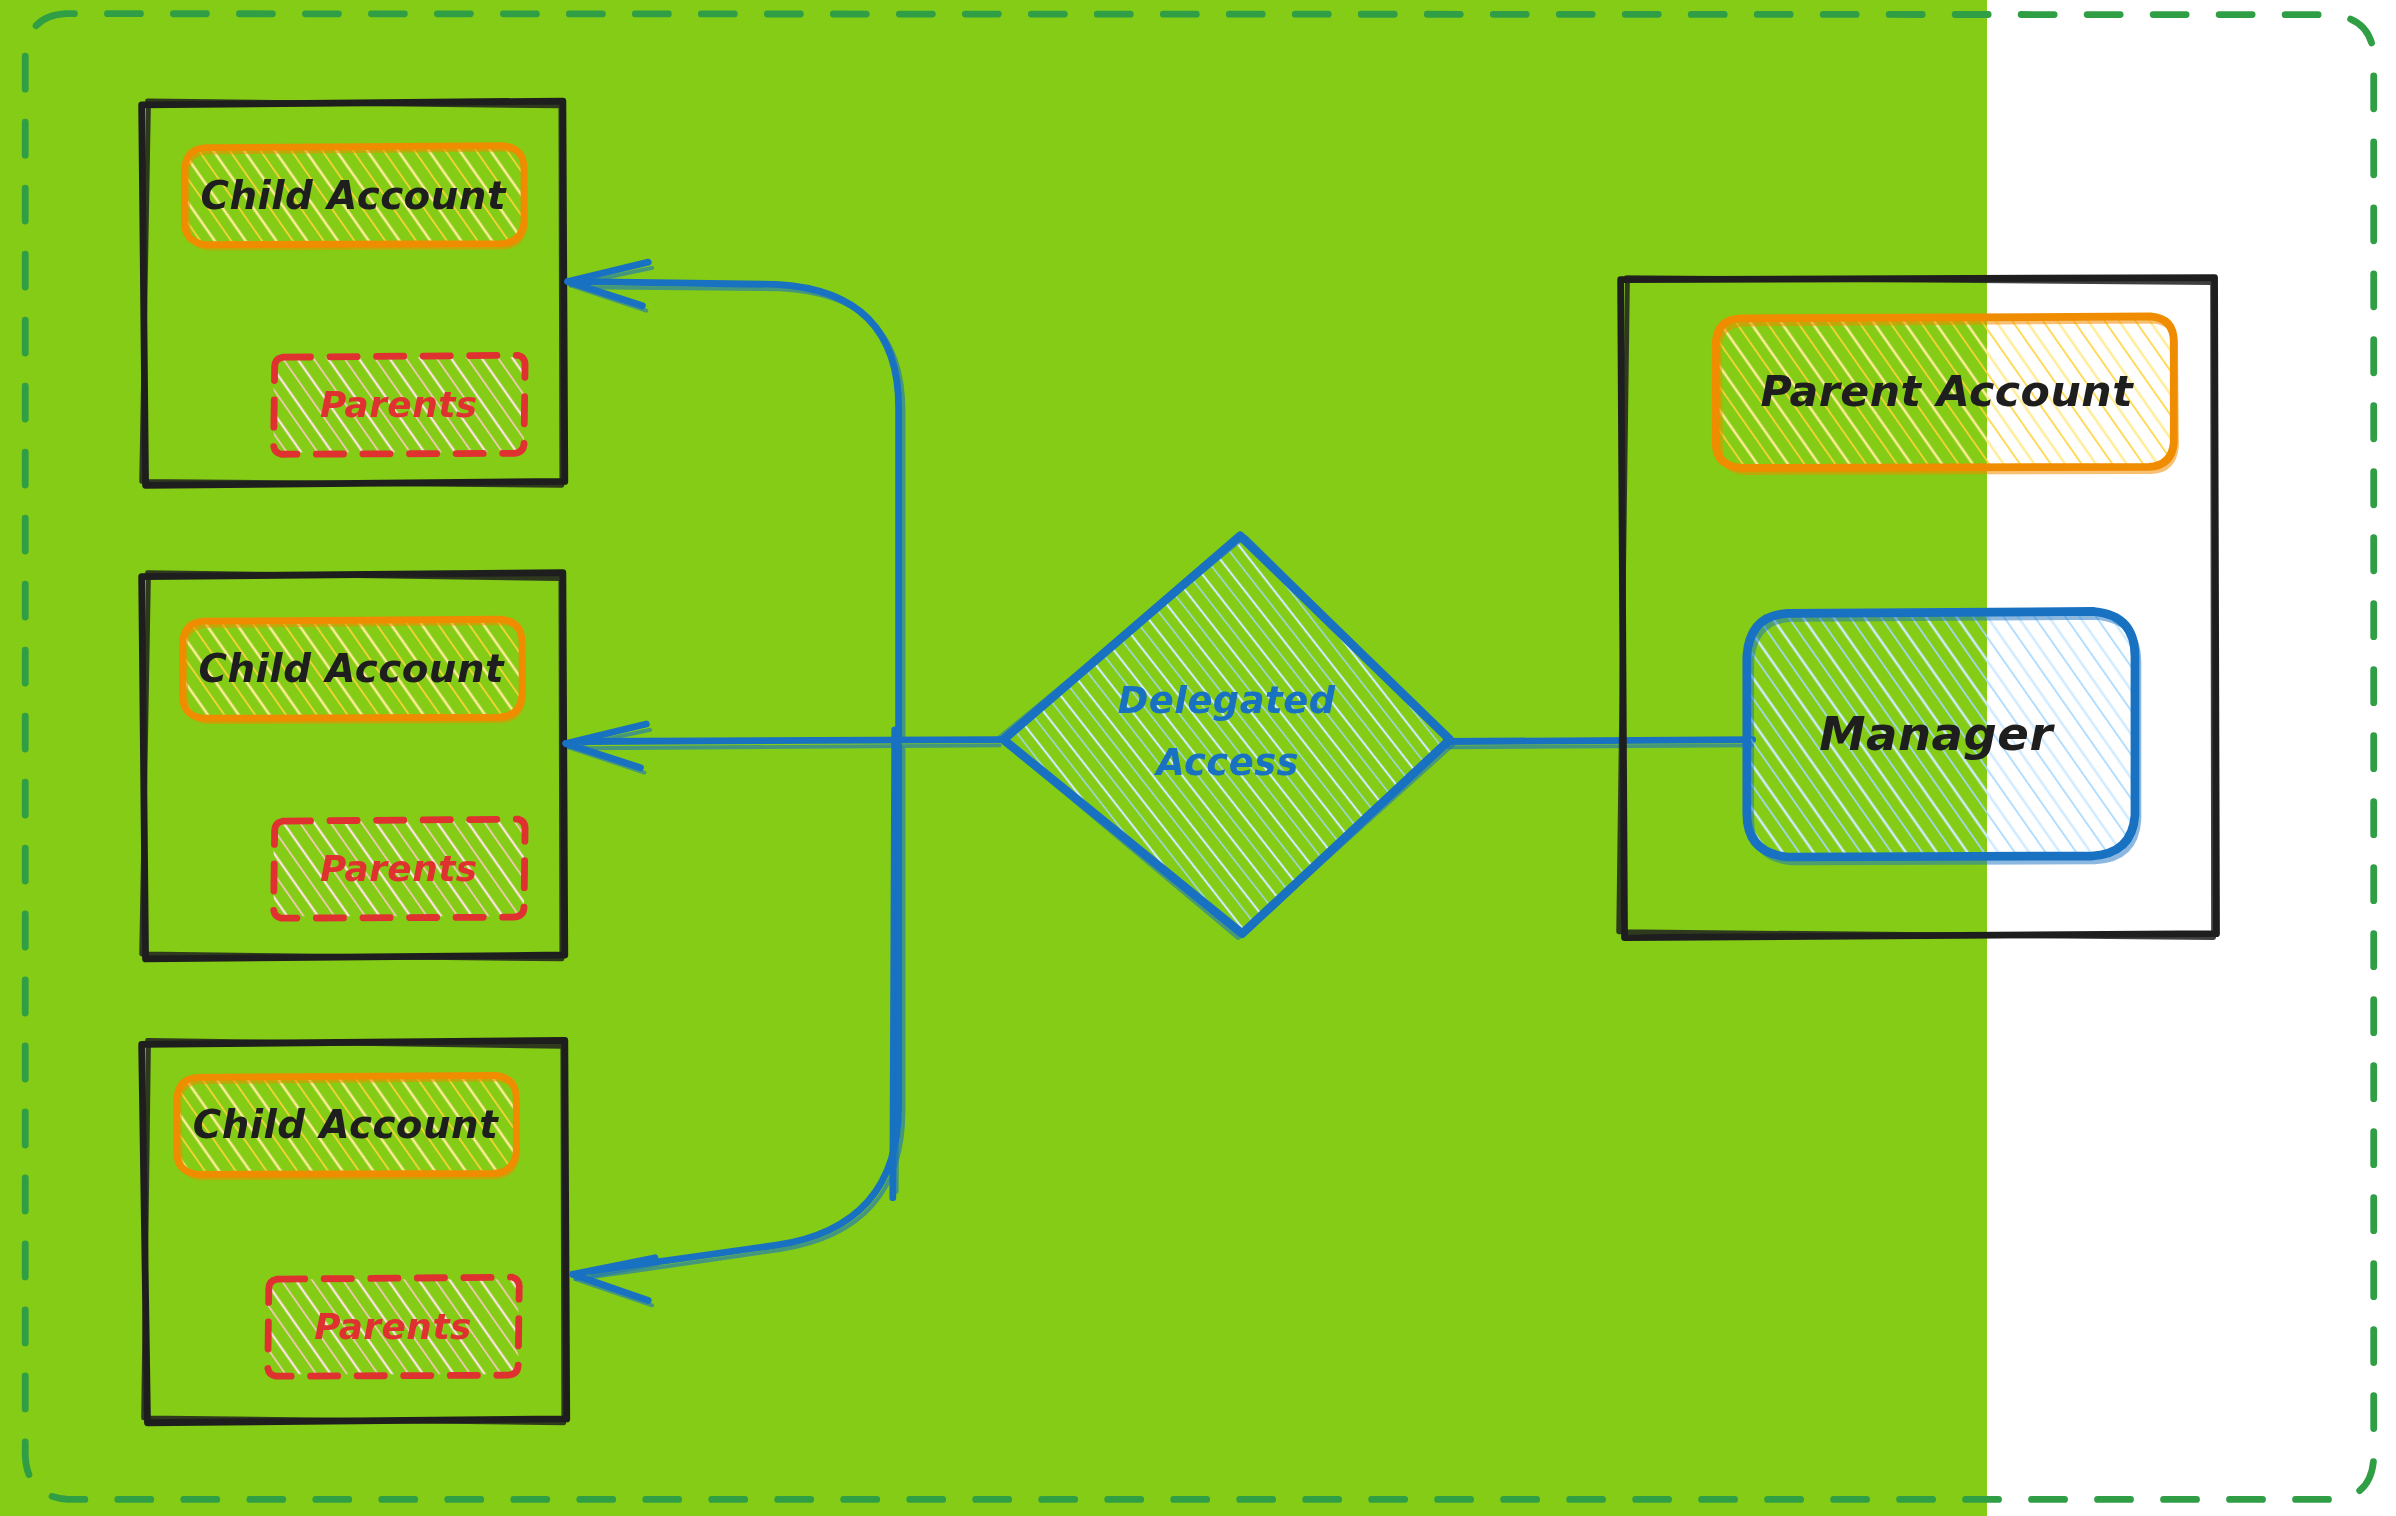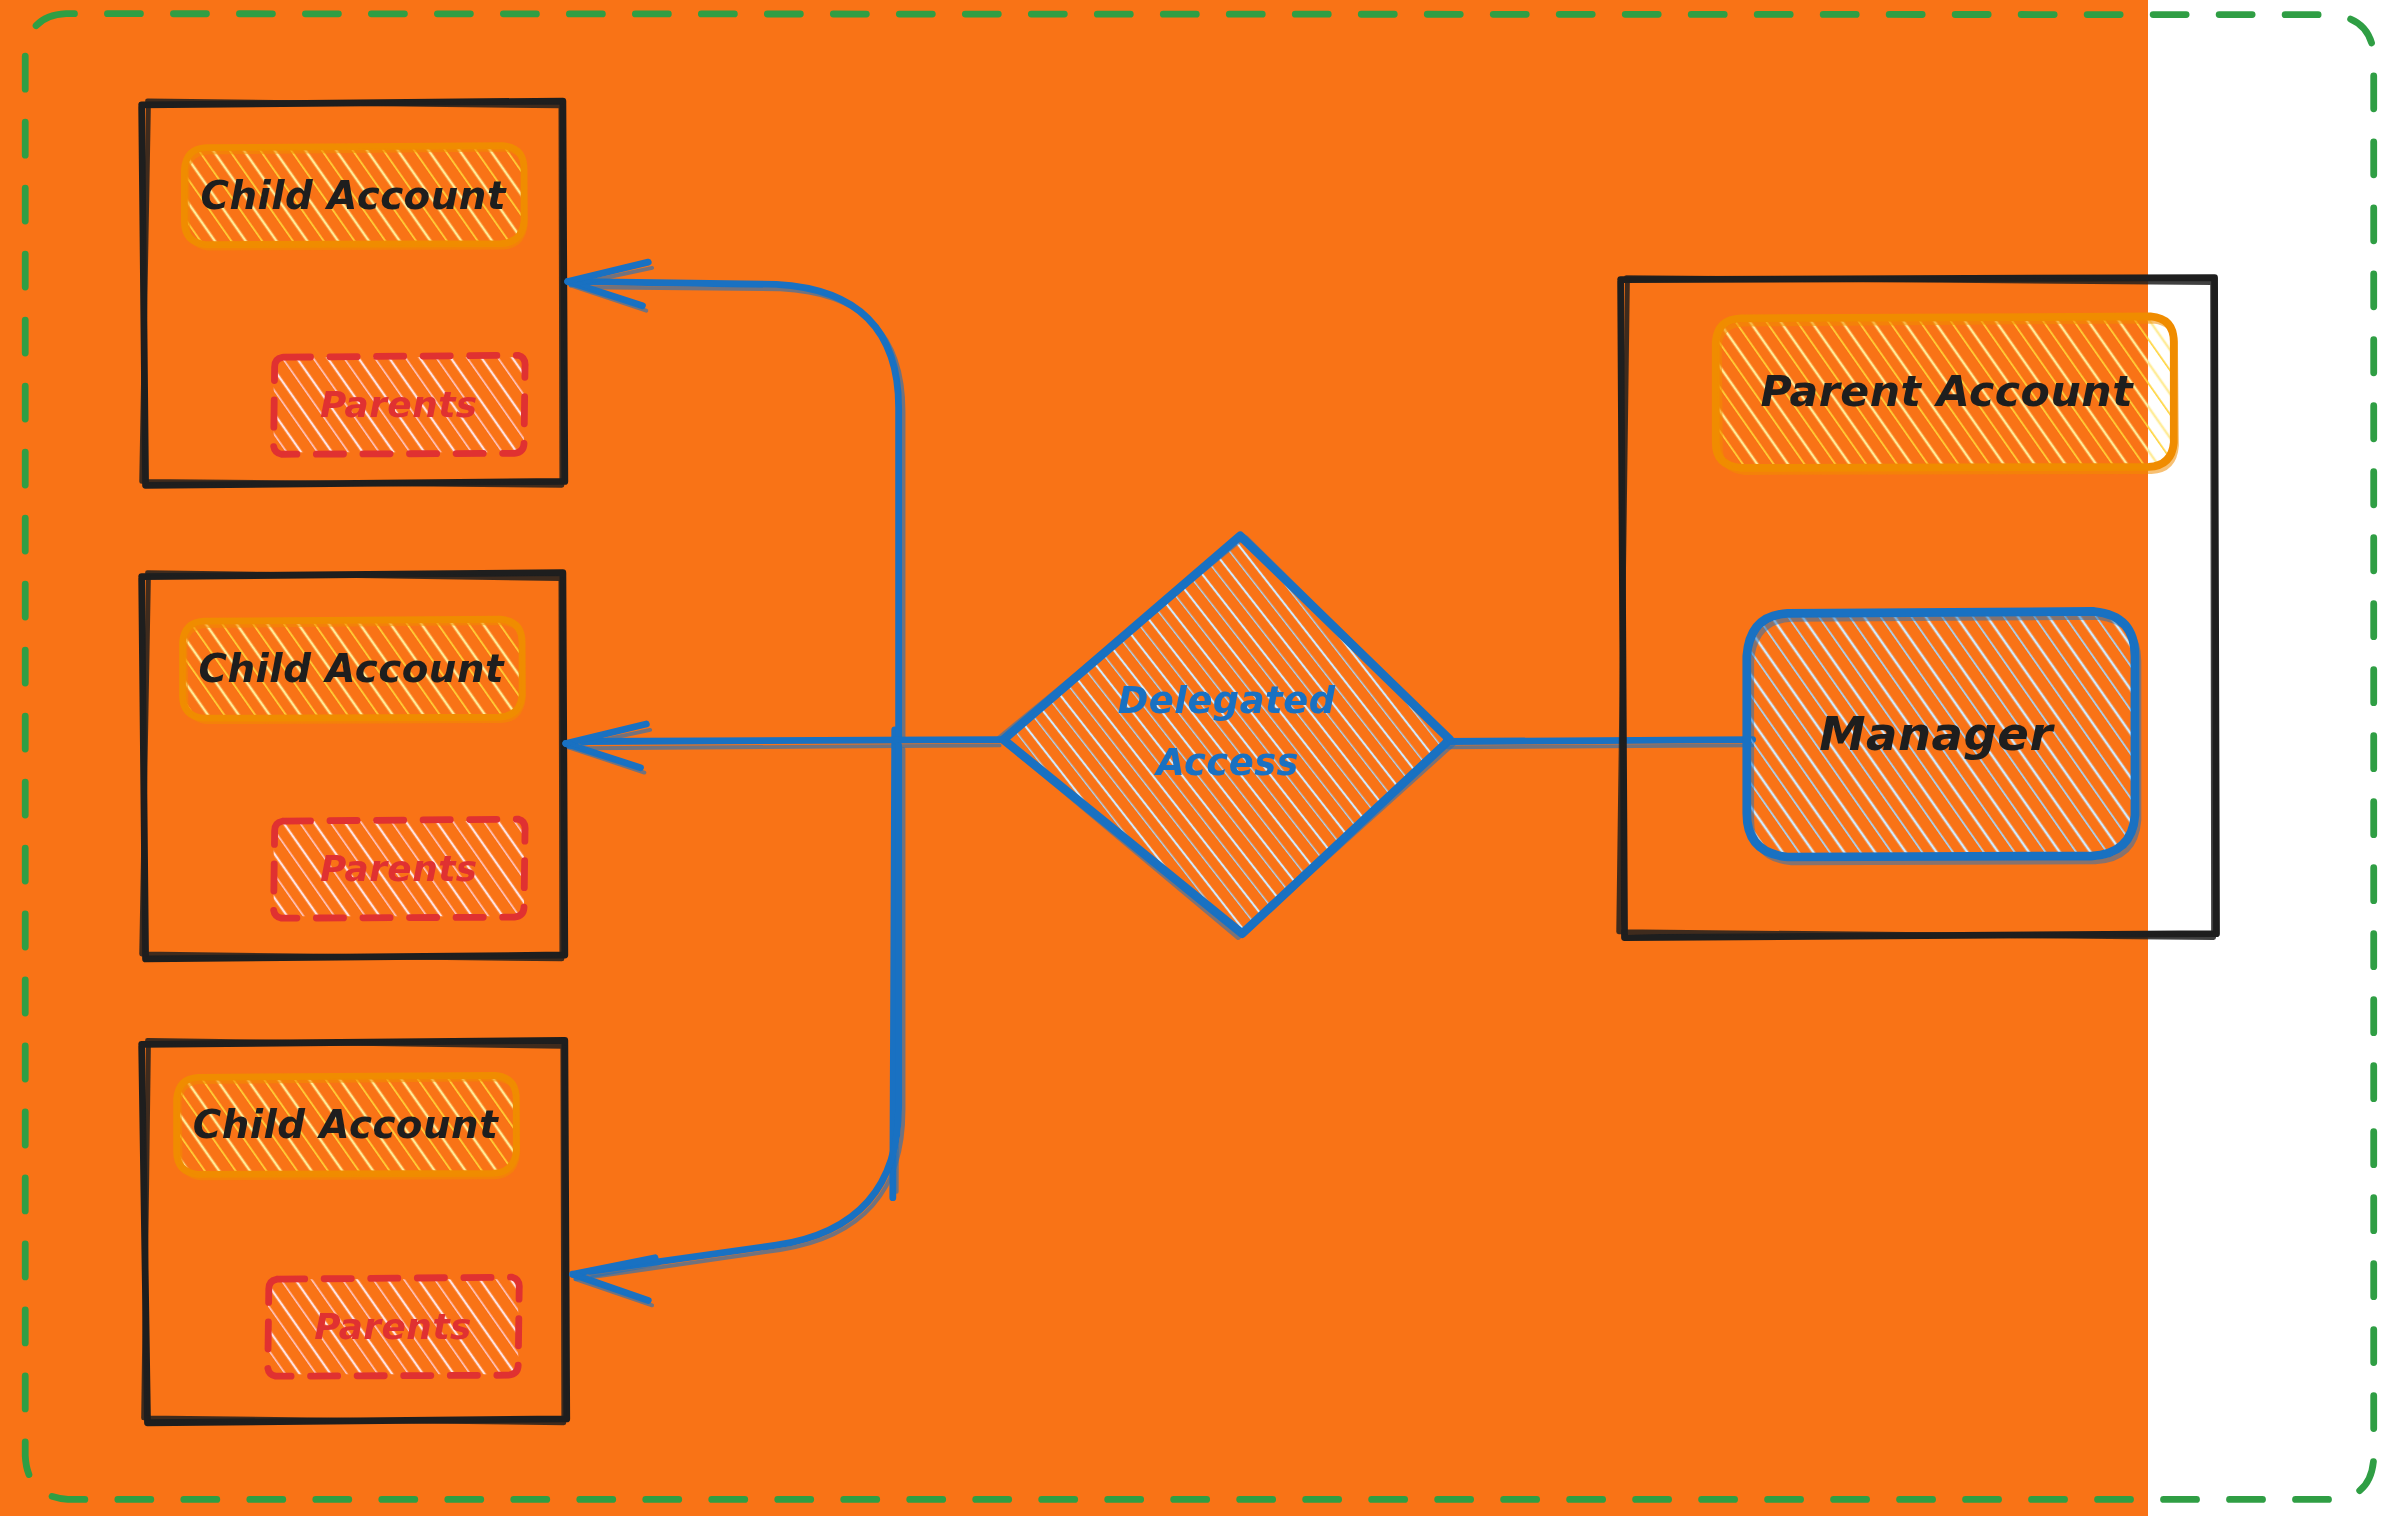--- a/index.html
+++ b/index.html
@@ -9,23 +9,23 @@
     background: #ffffff;
   }
   body {
     width: 2397px;
     height: 1517px;
     font-family: "DejaVu Sans", sans-serif;
     overflow: hidden;
   }
   #canvas {
     position: relative;
-    width: 2148px;
+    width: 1987px;
     height: 1517px;
-    background: #f97316;
+    background: #84cc16;
   }
   #diagram-svg {
     position: absolute;
     top: 0;
     left: 0;
     width: 2397px;
     height: 1517px;
   }
   .sketch-text {
     font-family: "DejaVu Sans", sans-serif;

